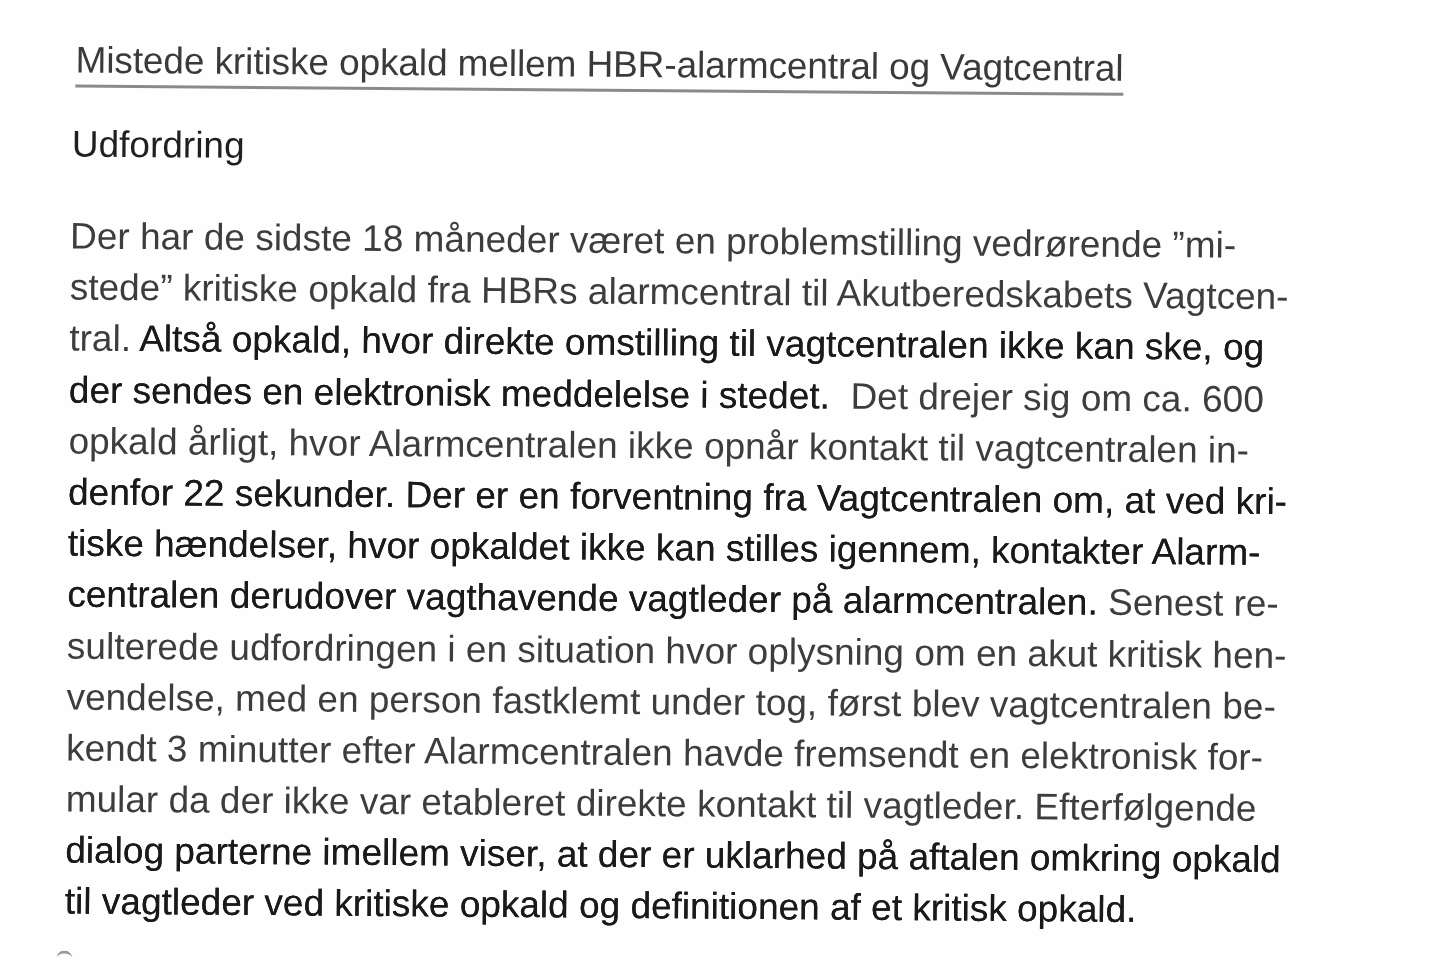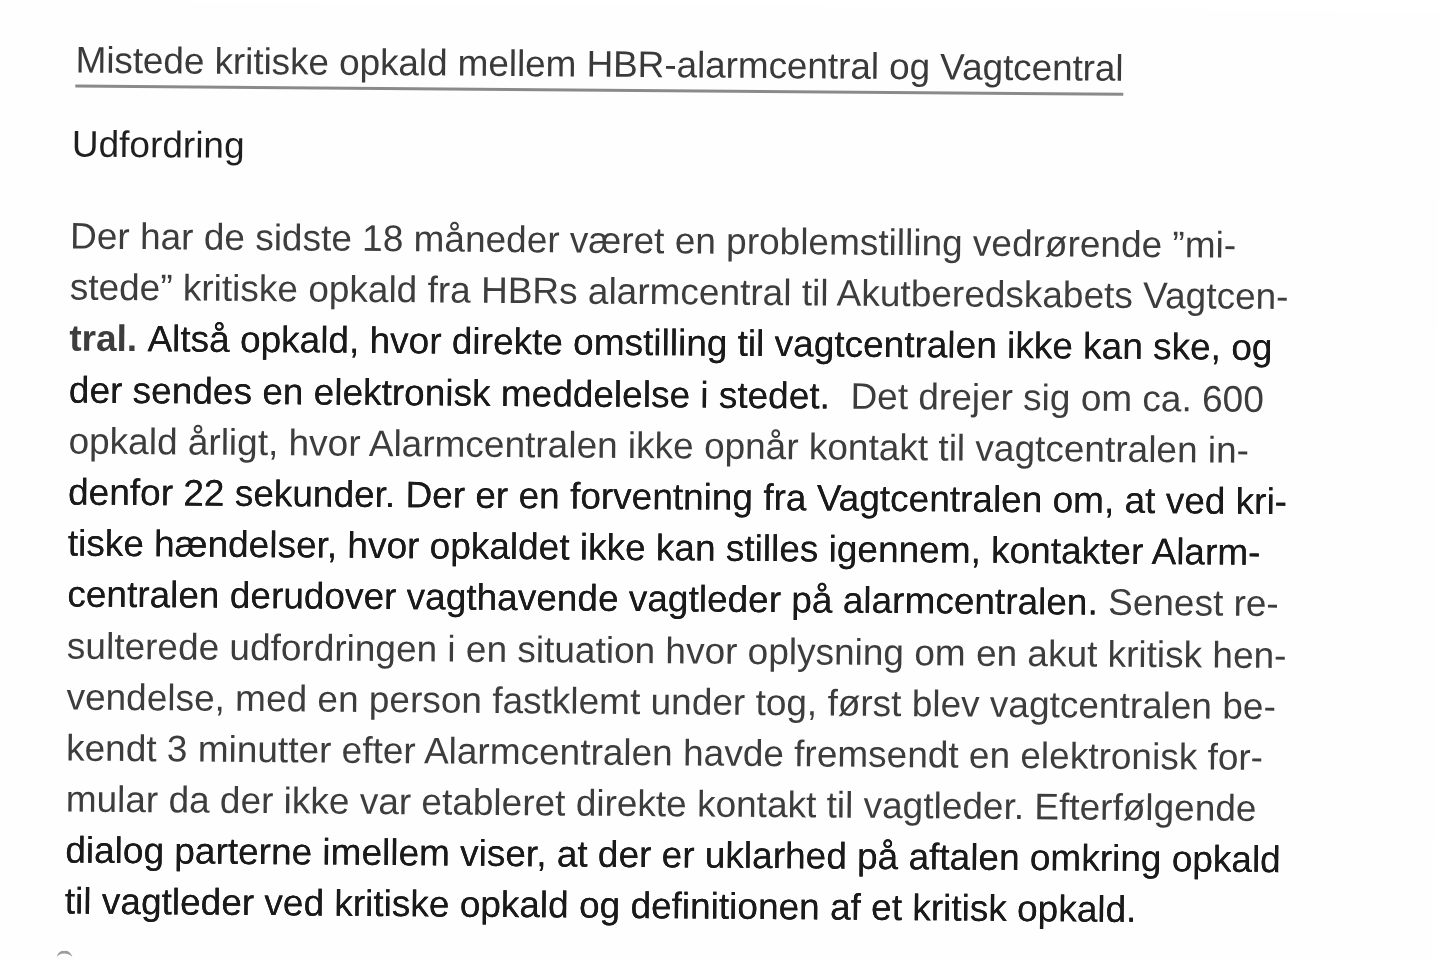--- a/index.html
+++ b/index.html
@@ -74,21 +74,21 @@
 </head>
 <body>
 
 <div class="page">
   <div class="title">Mistede kritiske opkald mellem HBR-alarmcentral og Vagtcentral</div>
   <div class="heading">Udfordring</div>
 
   <div class="body-text">
     <span class="line"><span class="seg-light" style="white-space: pre;">Der har de sidste 18 måneder været en problemstilling vedrørende ”mi-</span></span>
     <span class="line"><span class="seg-light" style="white-space: pre;">stede” kritiske opkald fra HBRs alarmcentral til Akutberedskabets Vagtcen-</span></span>
-    <span class="line"><span class="seg-light" style="white-space: pre; font-weight: bold;">tral. </span><span class="seg-dark" style="white-space: pre;">Altså opkald, hvor direkte omstilling til vagtcentralen ikke kan ske, og</span></span>
+    <span class="line"><span class="seg-light" style="white-space: pre;">tral. </span><span class="seg-dark" style="white-space: pre;">Altså opkald, hvor direkte omstilling til vagtcentralen ikke kan ske, og</span></span>
     <span class="line"><span class="seg-dark" style="white-space: pre;">der sendes en elektronisk meddelelse i stedet.</span><span style="white-space:pre" class="seg-light">  Det drejer sig om ca. 600</span></span>
     <span class="line"><span class="seg-light" style="white-space: pre;">opkald årligt, hvor Alarmcentralen ikke opnår kontakt til vagtcentralen in-</span></span>
     <span class="line"><span class="seg-dark" style="white-space: pre;">denfor 22 sekunder. Der er en forventning fra Vagtcentralen om, at ved kri-</span></span>
     <span class="line"><span class="seg-dark" style="white-space: pre;">tiske hændelser, hvor opkaldet ikke kan stilles igennem, kontakter Alarm-</span></span>
     <span class="line"><span class="seg-dark" style="white-space: pre;">centralen derudover vagthavende vagtleder på alarmcentralen.</span><span class="seg-light" style="white-space: pre;"> Senest re-</span></span>
     <span class="line"><span class="seg-light" style="white-space: pre;">sulterede udfordringen i en situation hvor oplysning om en akut kritisk hen-</span></span>
     <span class="line"><span class="seg-light" style="white-space: pre;">vendelse, med en person fastklemt under tog, først blev vagtcentralen be-</span></span>
     <span class="line"><span class="seg-light" style="white-space: pre;">kendt 3 minutter efter Alarmcentralen havde fremsendt en elektronisk for-</span></span>
     <span class="line"><span class="seg-light" style="white-space: pre;">mular da der ikke var etableret direkte kontakt til vagtleder. Efterfølgende</span></span>
     <span class="line"><span class="seg-dark" style="white-space: pre;">dialog parterne imellem viser, at der er uklarhed på aftalen omkring opkald</span></span>

